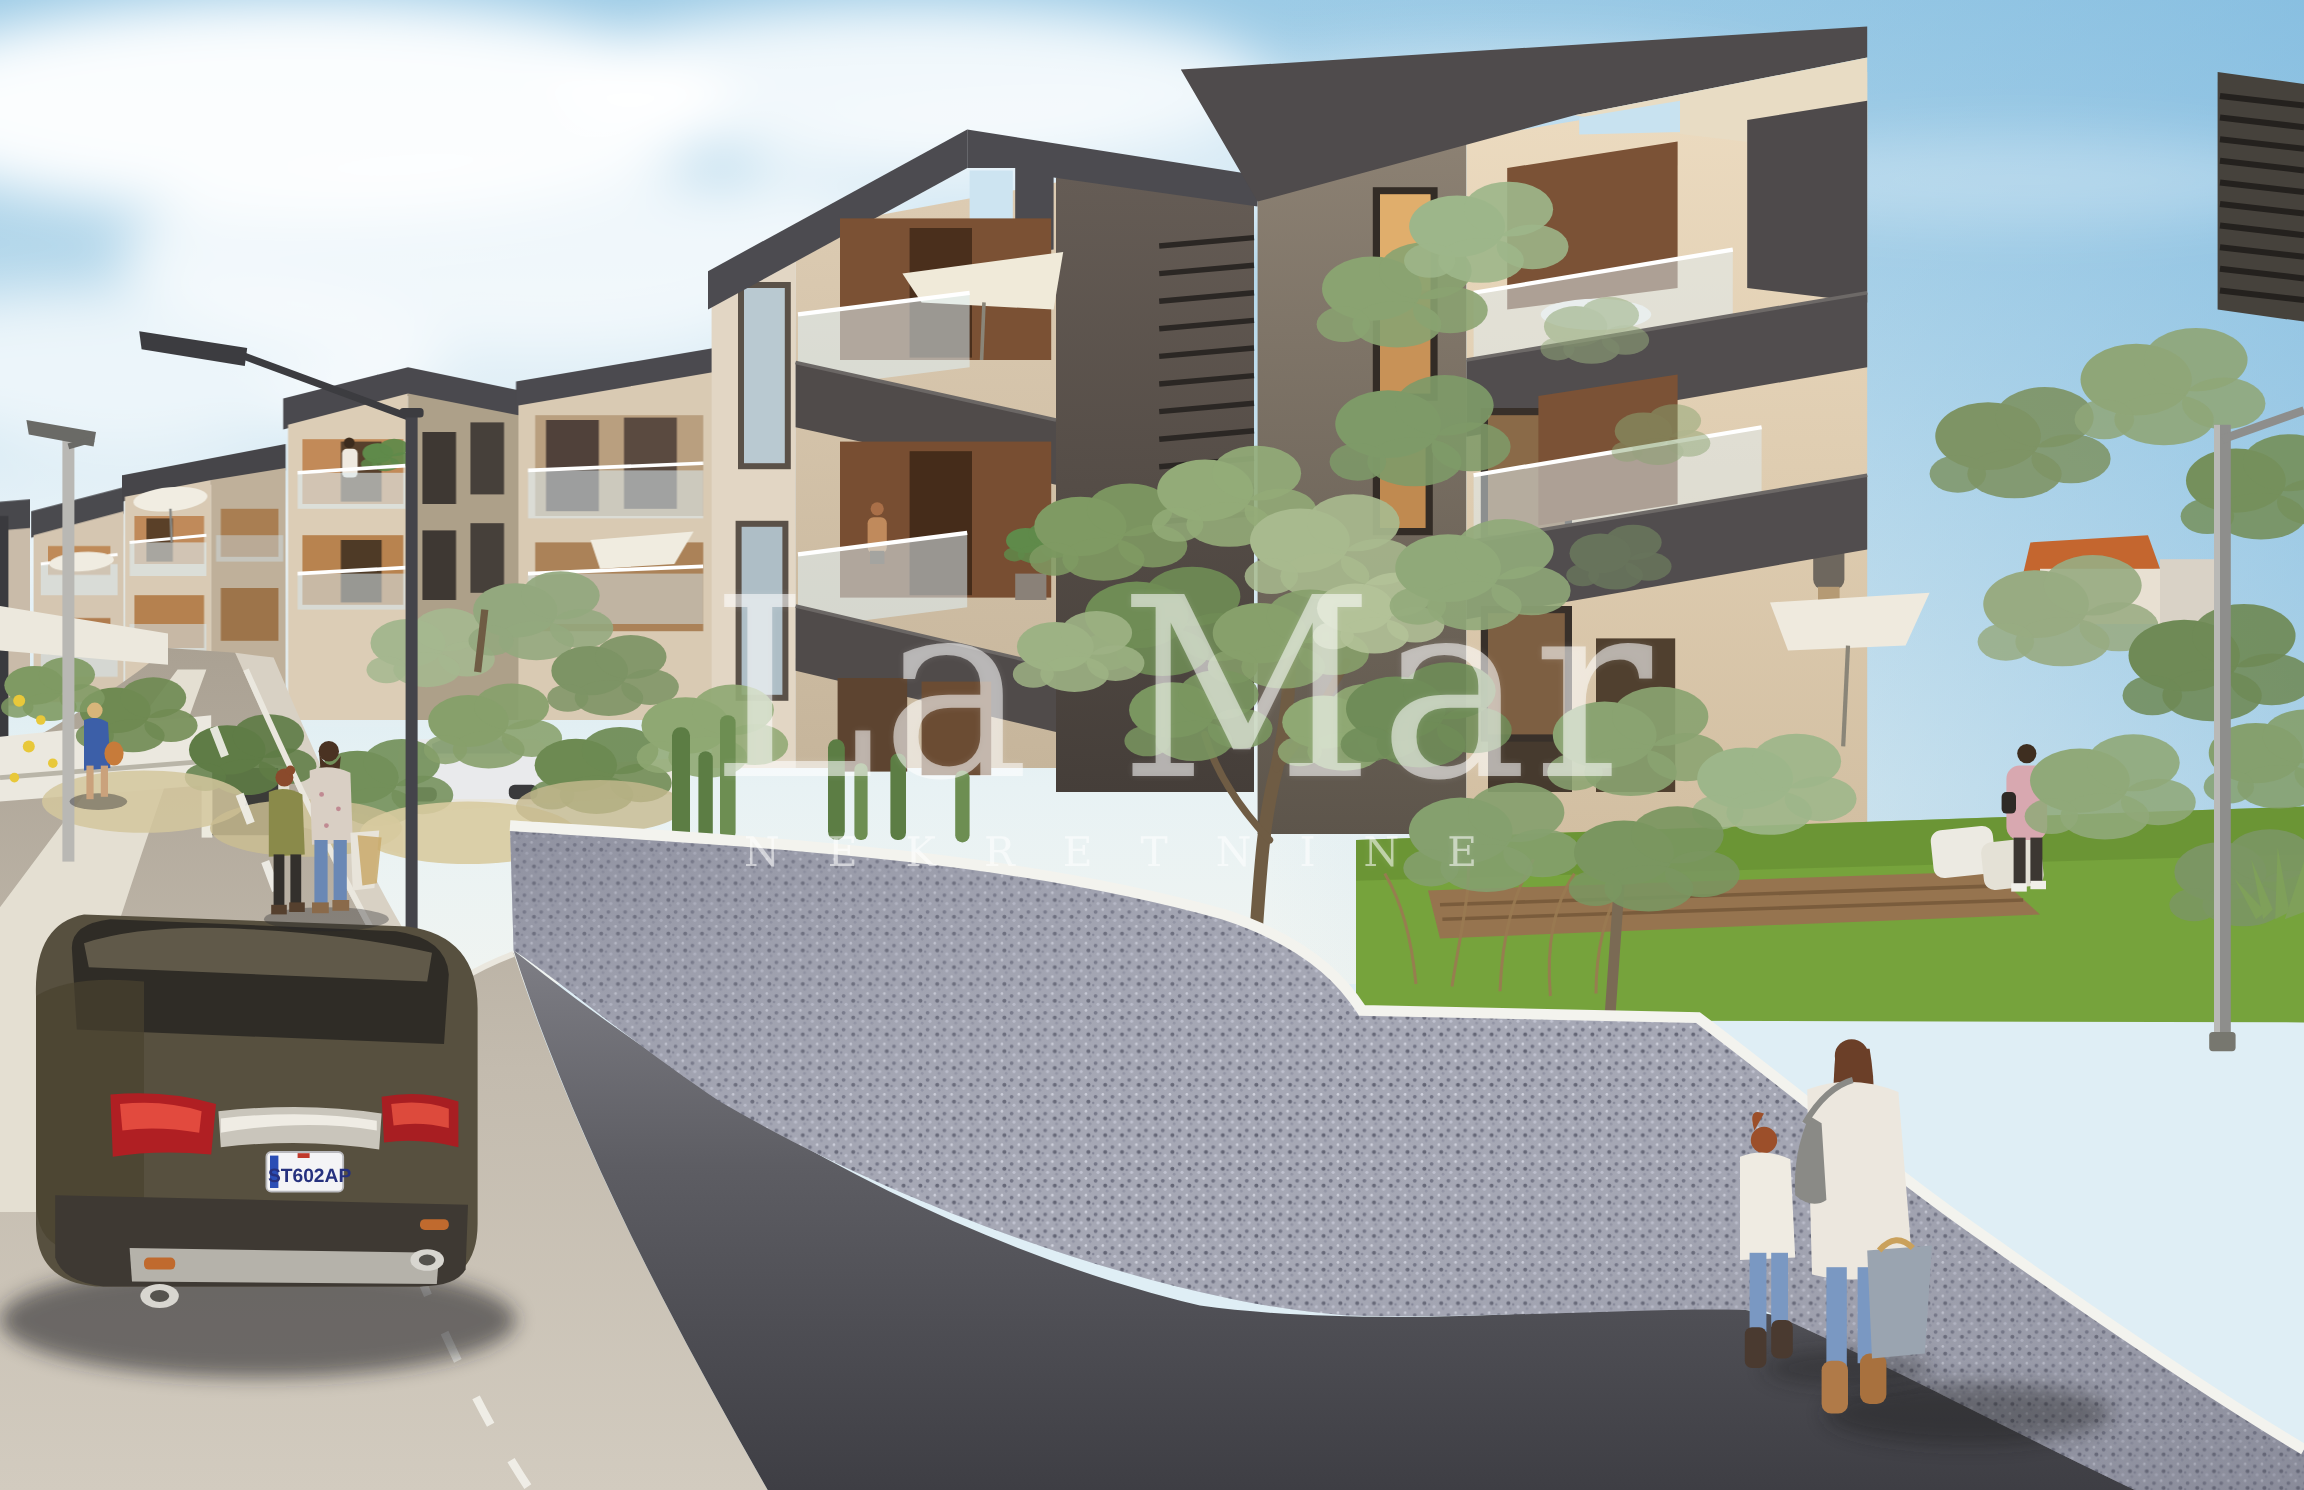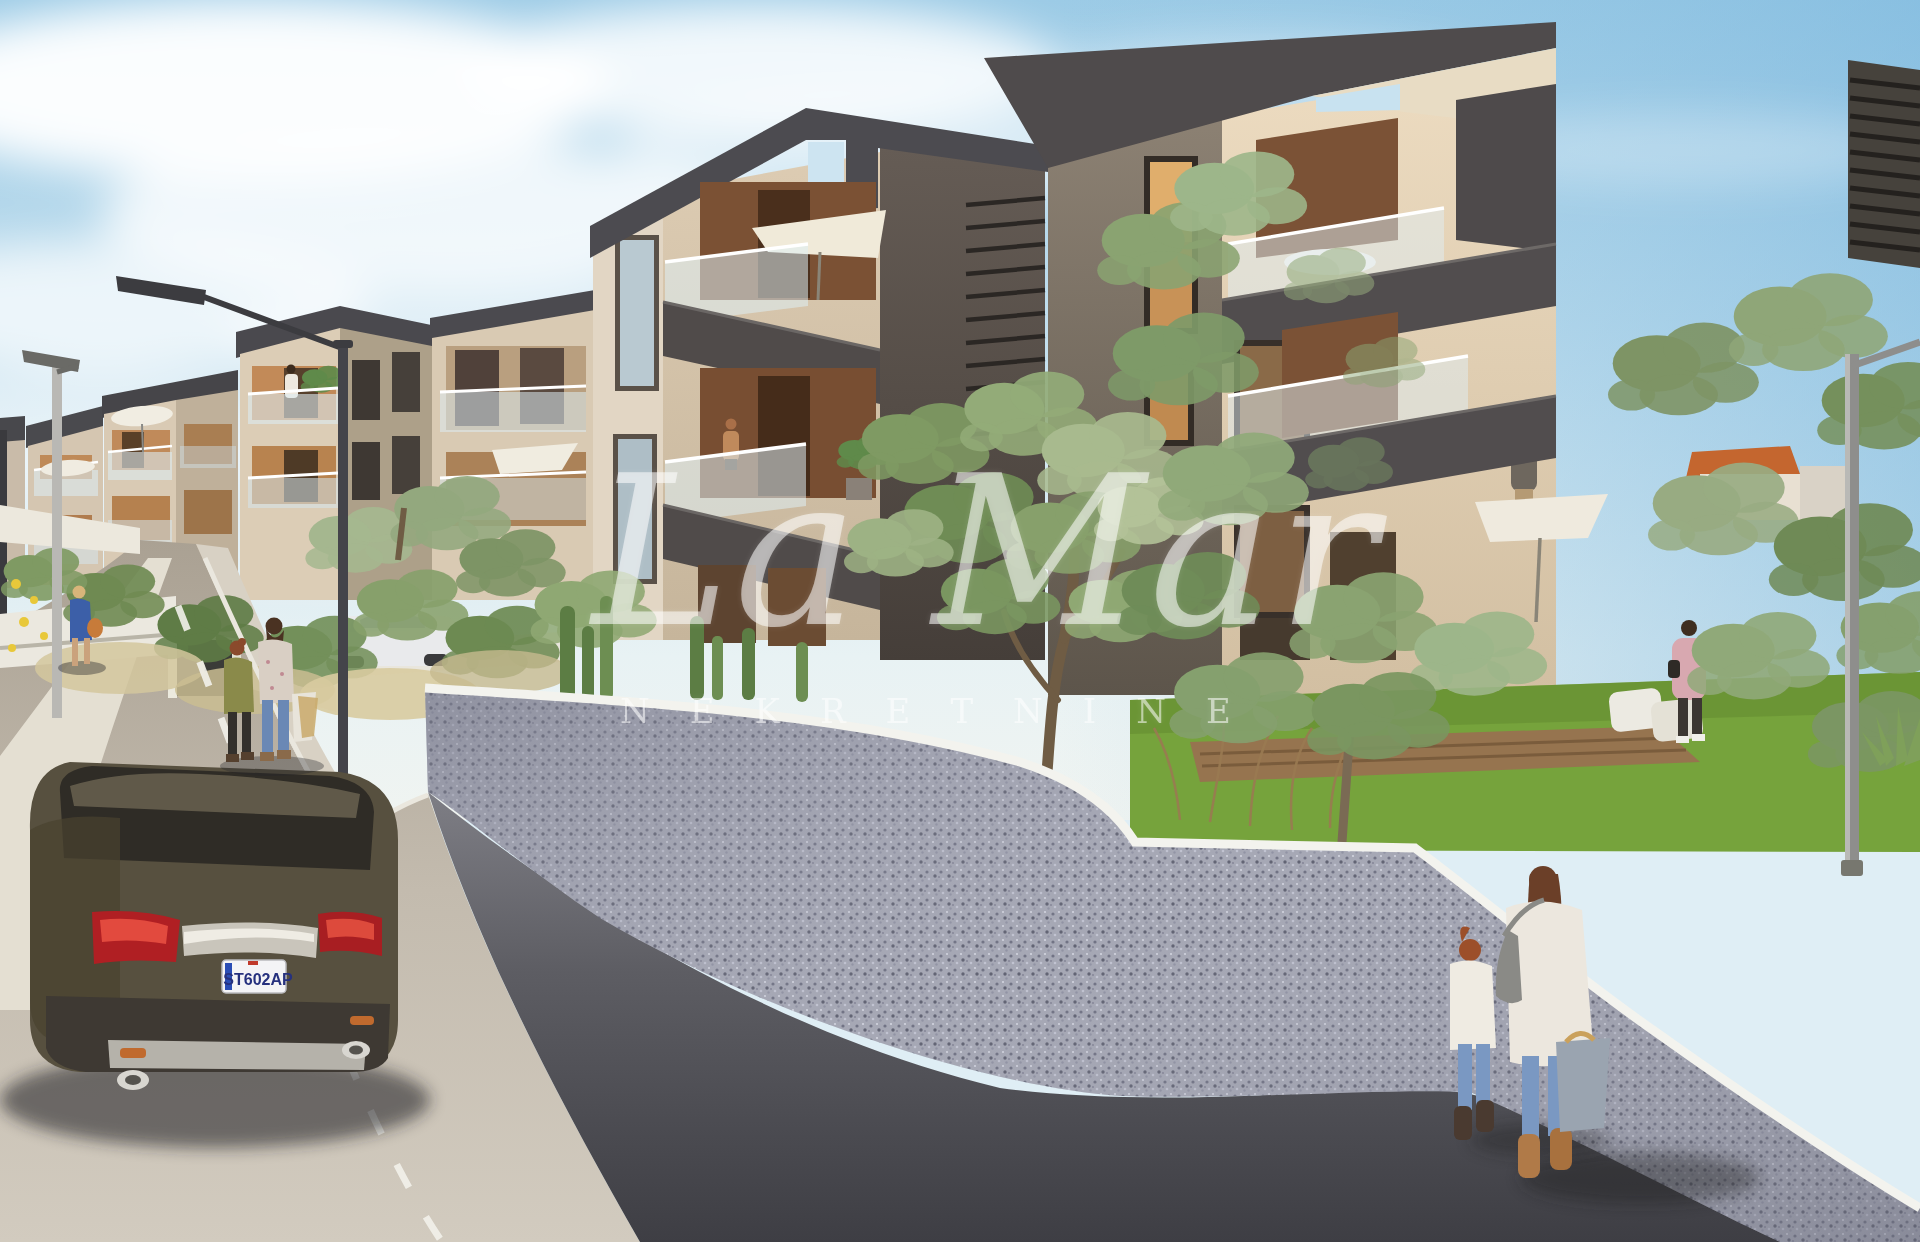--- a/index.html
+++ b/index.html
@@ -3,21 +3,21 @@
 <meta charset="utf-8">
 <style>
   html,body{margin:0;padding:0;background:#222;}
   #stage{position:relative;width:1920px;height:1242px;overflow:hidden;
          font-family:"Liberation Sans",sans-serif;background:#dfeef5;}
   #stage svg{position:absolute;inset:0;display:block;}
   .wm{position:absolute;color:rgba(255,255,255,0.55);
       font-family:"DejaVu Serif","Liberation Serif",serif;
       text-shadow:0 0 6px rgba(255,255,255,0.12);pointer-events:none;
       white-space:nowrap;}
-  #wm-title{left:592px;top:448px;font-size:208px;line-height:1;letter-spacing:4px;font-style:italic;}
+  #wm-title{left:592px;top:472px;font-size:208px;line-height:1;letter-spacing:4px;}
   #wm-sub{left:620px;top:694px;font-size:34px;letter-spacing:40px;line-height:1;}
 </style>
 </head>
 <body>
 
 <div id="stage">
 <svg viewBox="0 0 1920 1242" width="1920" height="1242">
 <defs>
   <linearGradient id="sky" x1="0" y1="0" x2="0" y2="1">
     <stop offset="0" stop-color="#9ccbe6"></stop>

